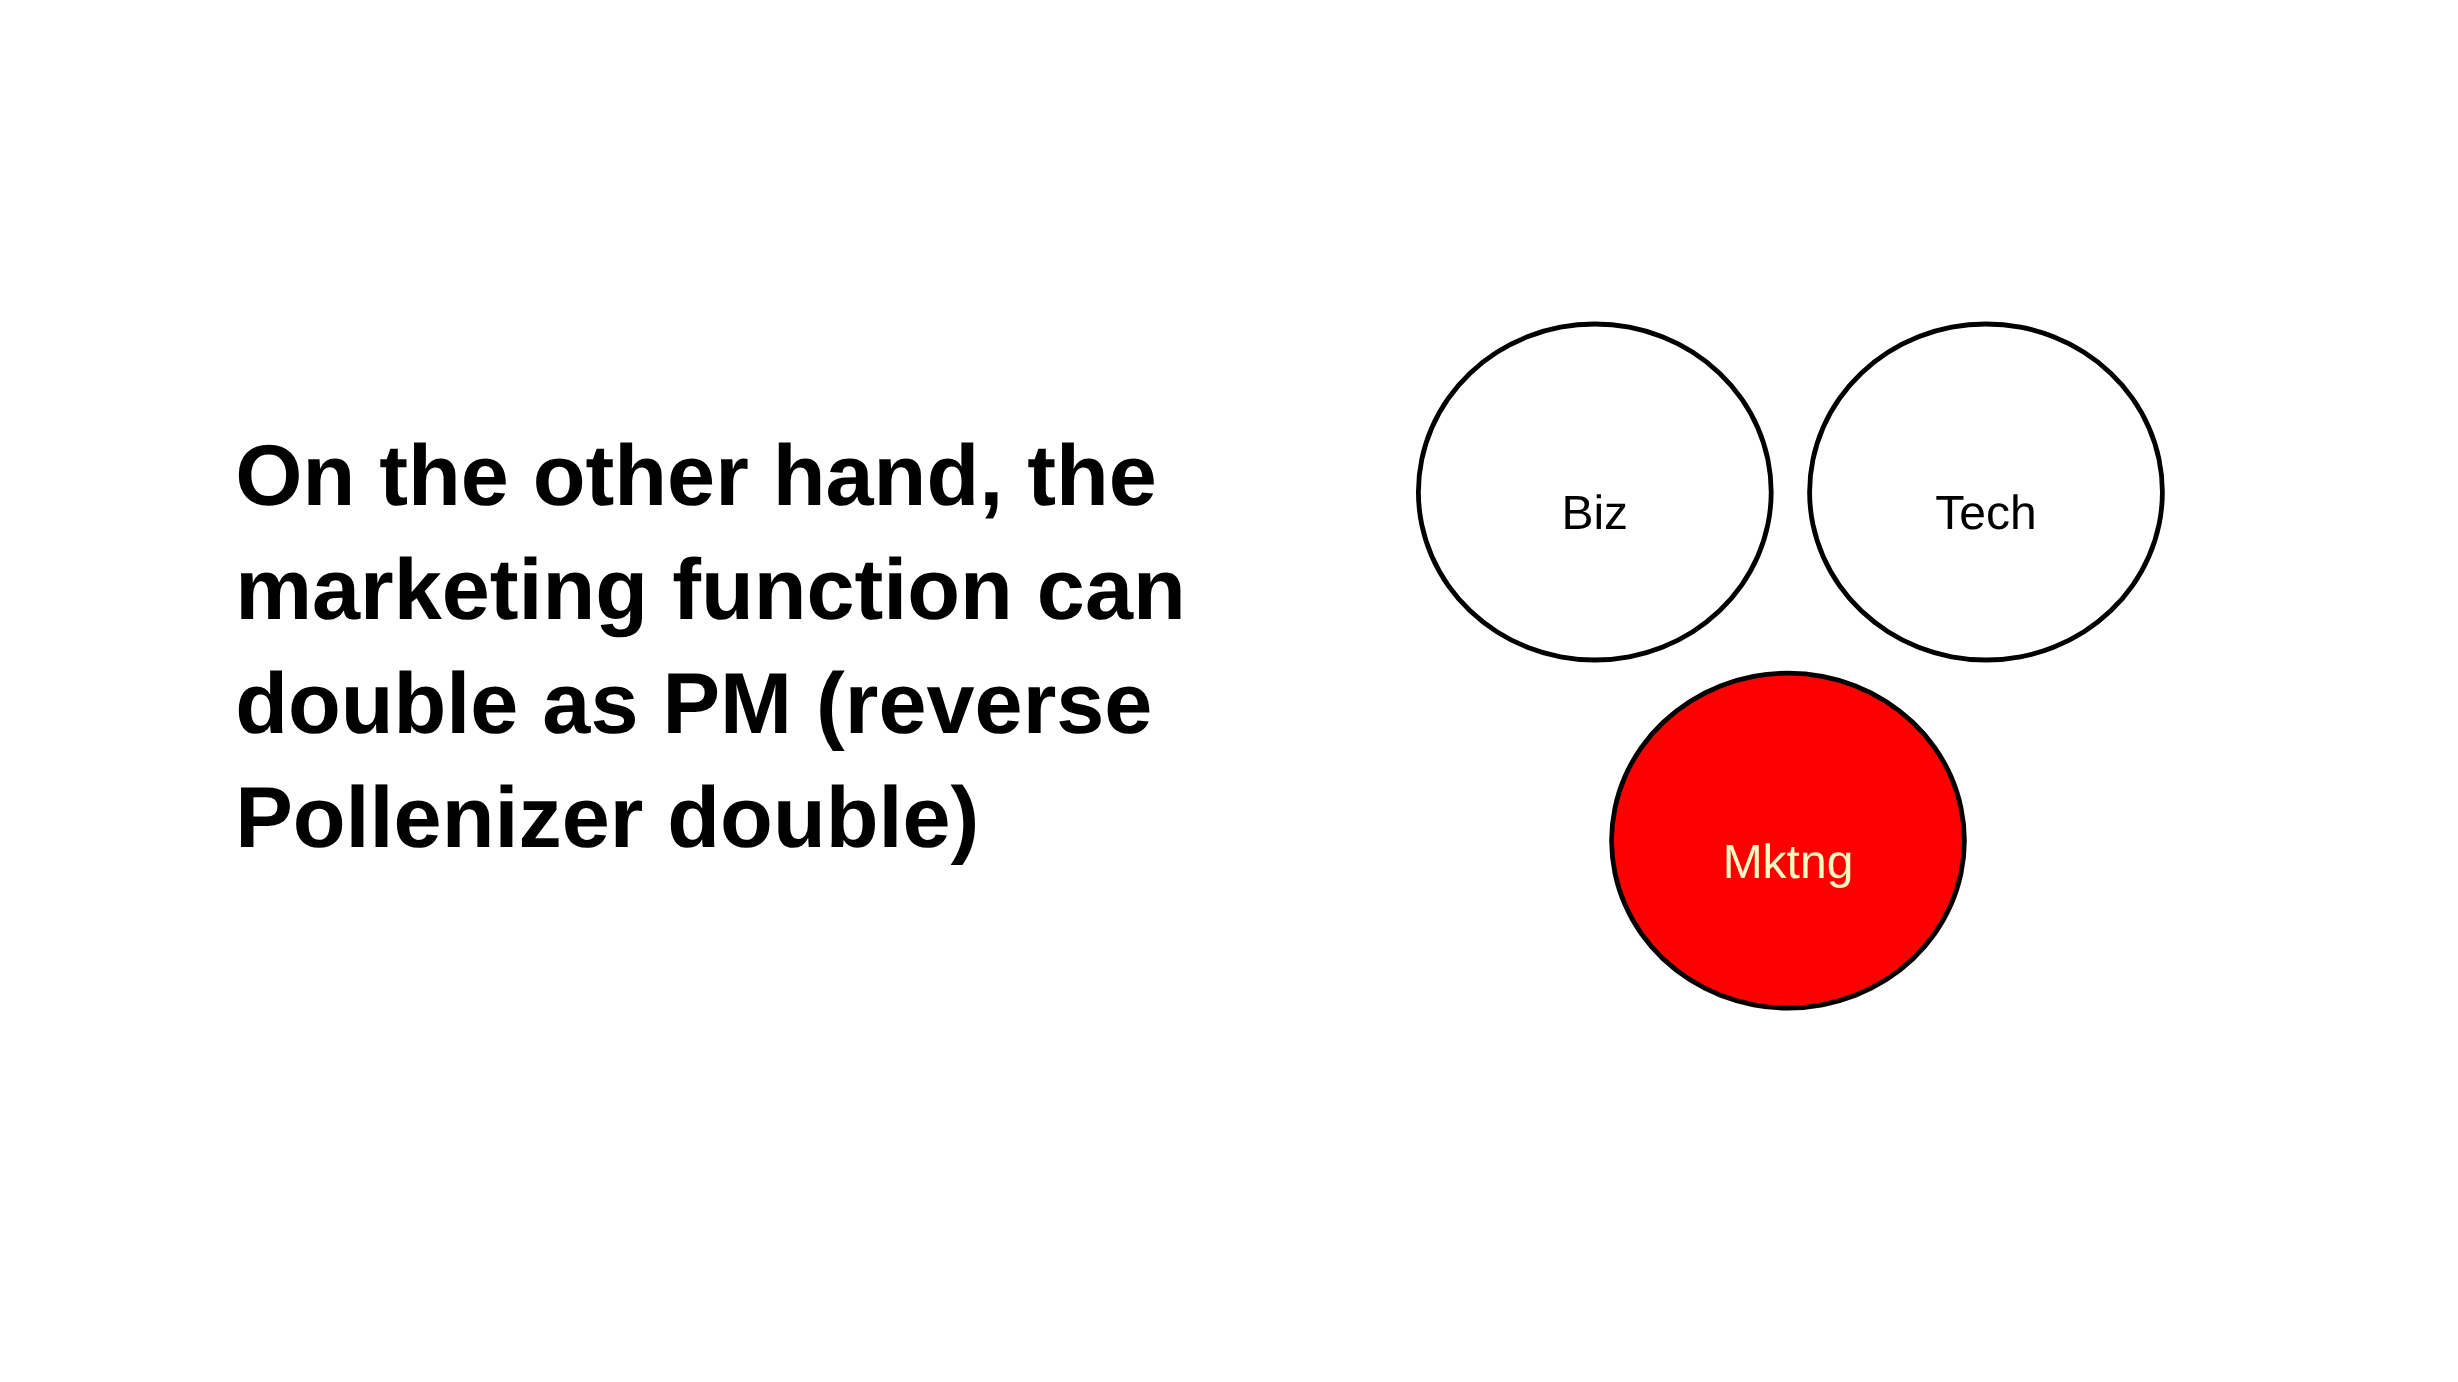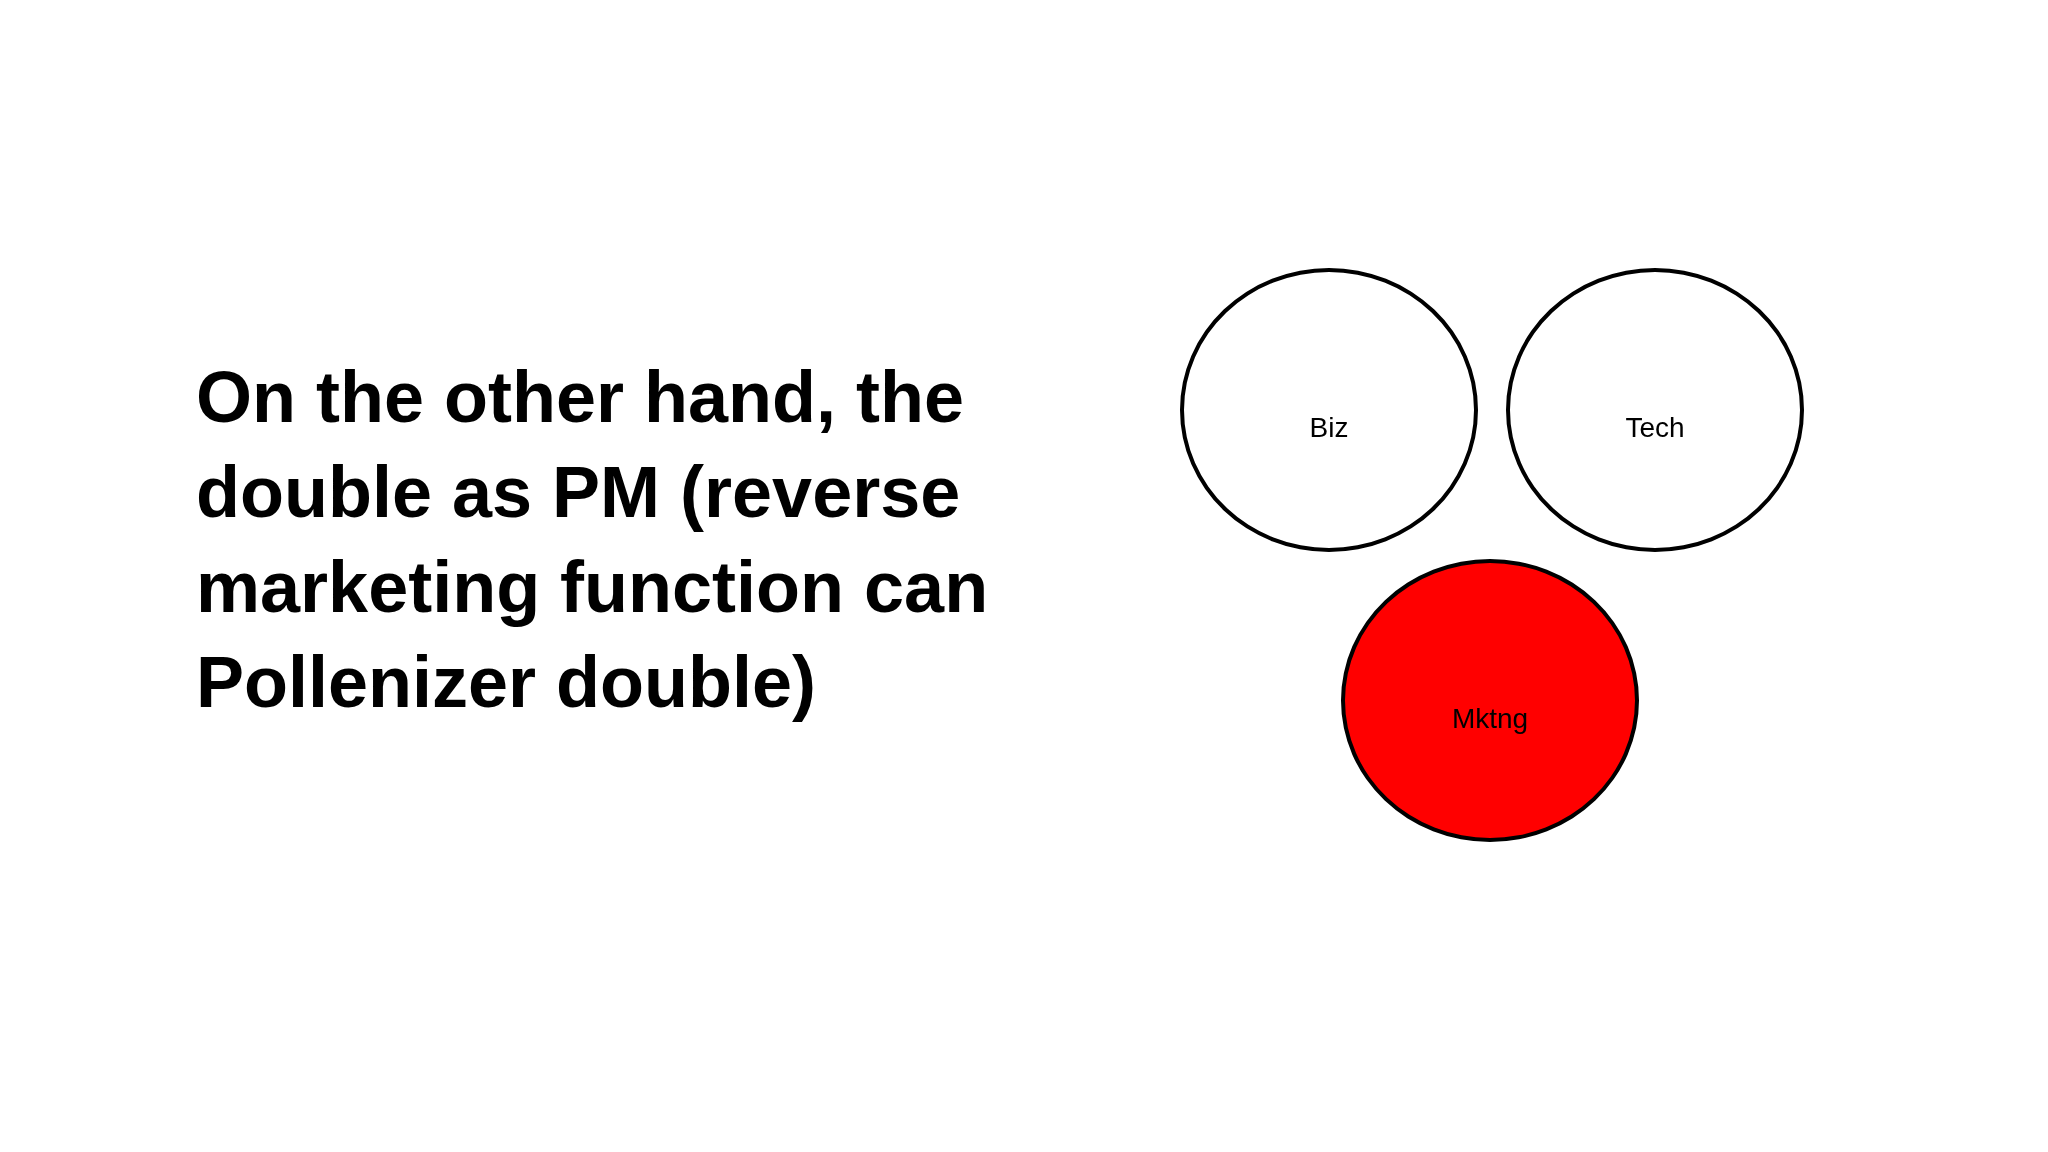--- a/index.html
+++ b/index.html
@@ -42,40 +42,40 @@
       box-sizing: border-box;
       border: 4px solid #000000;
       border-radius: 50%;
       display: flex;
       align-items: center;
       justify-content: center;
       background: #ffffff;
     }
     .circle .label {
       font-family: "Liberation Sans", sans-serif;
-      font-size: 28px;
+      font-size: 40px;
       line-height: 1;
       color: #000000;
       white-space: nowrap;
       margin-top: 36px;
     }
     #circle-biz   { left: 1180px; top: 268px; width: 298px; height: 284px; }
     #circle-tech  { left: 1506px; top: 268px; width: 298px; height: 284px; }
     #circle-mktng { left: 1341px; top: 559px; width: 298px; height: 283px; background: #ff0000; }
-    #circle-mktng .label { color: #000000; }
+    #circle-mktng .label { color: #fef9c3; }
   </style>
 </head>
 <body>
 
 <div class="slide">
 
   <h1 class="heading">
     <span class="line">On the other hand, the</span>
+    <span class="line">marketing function can</span>
     <span class="line">double as PM (reverse</span>
-    <span class="line">marketing function can</span>
     <span class="line">Pollenizer double)</span>
   </h1>
 
   <div class="diagram">
     <div class="circle" id="circle-biz">
       <span class="label">Biz</span>
     </div>
     <div class="circle" id="circle-tech">
       <span class="label">Tech</span>
     </div>

